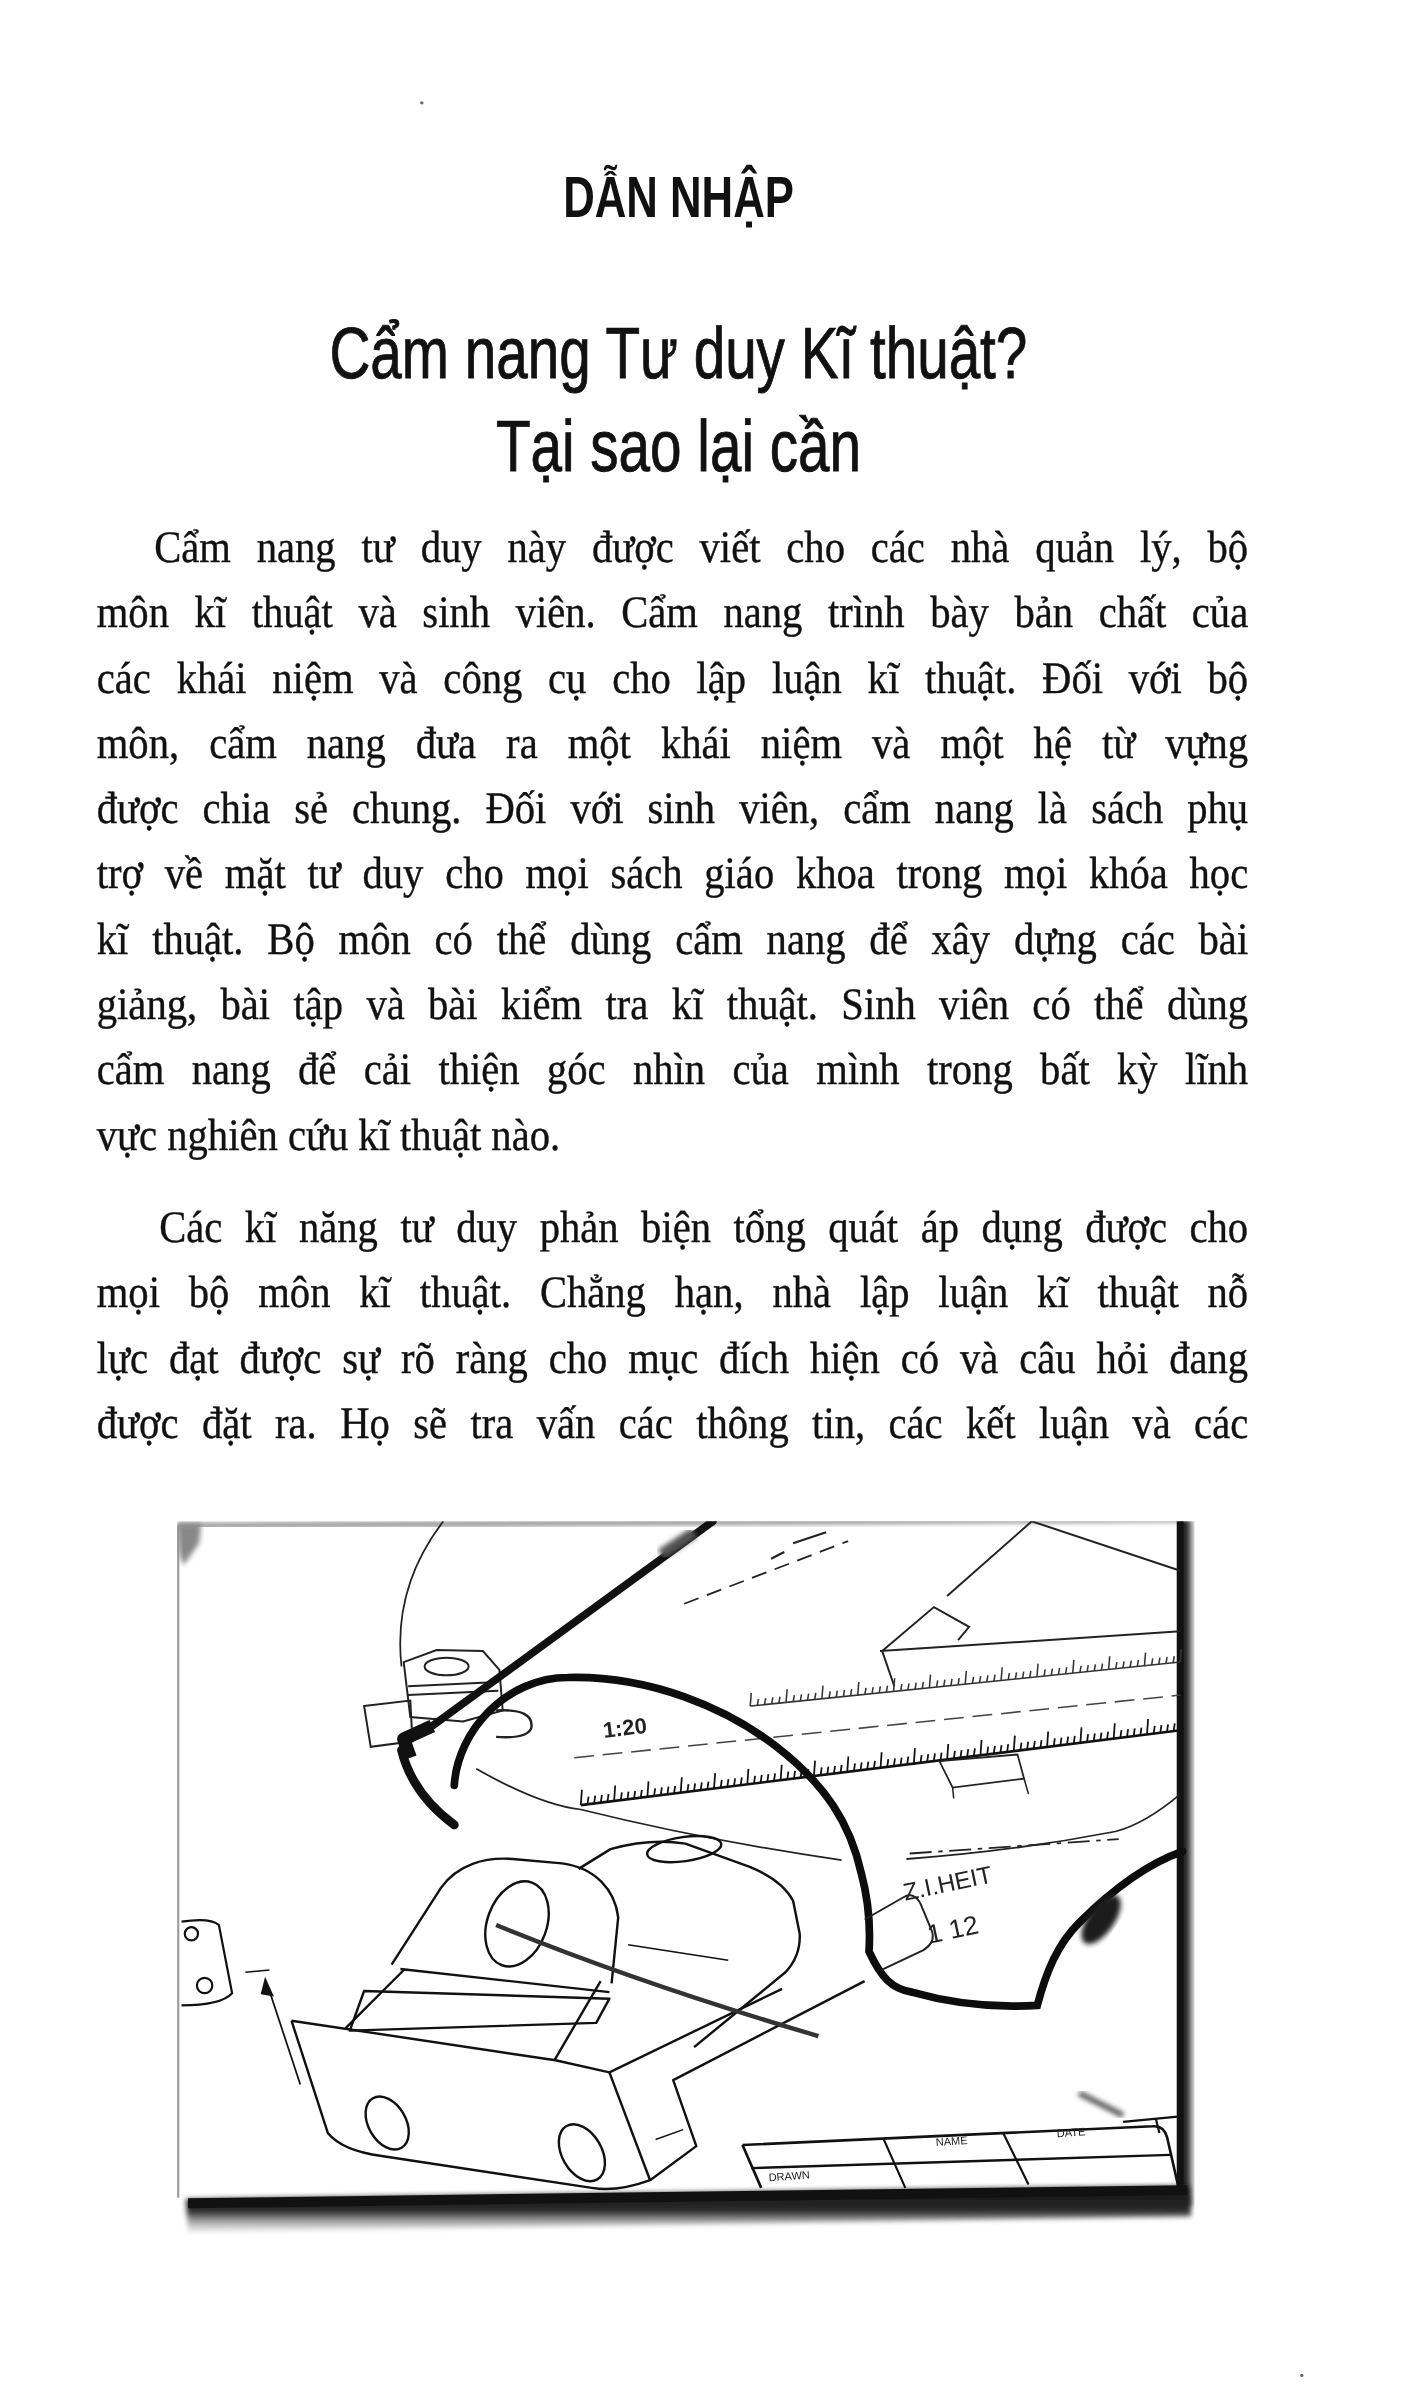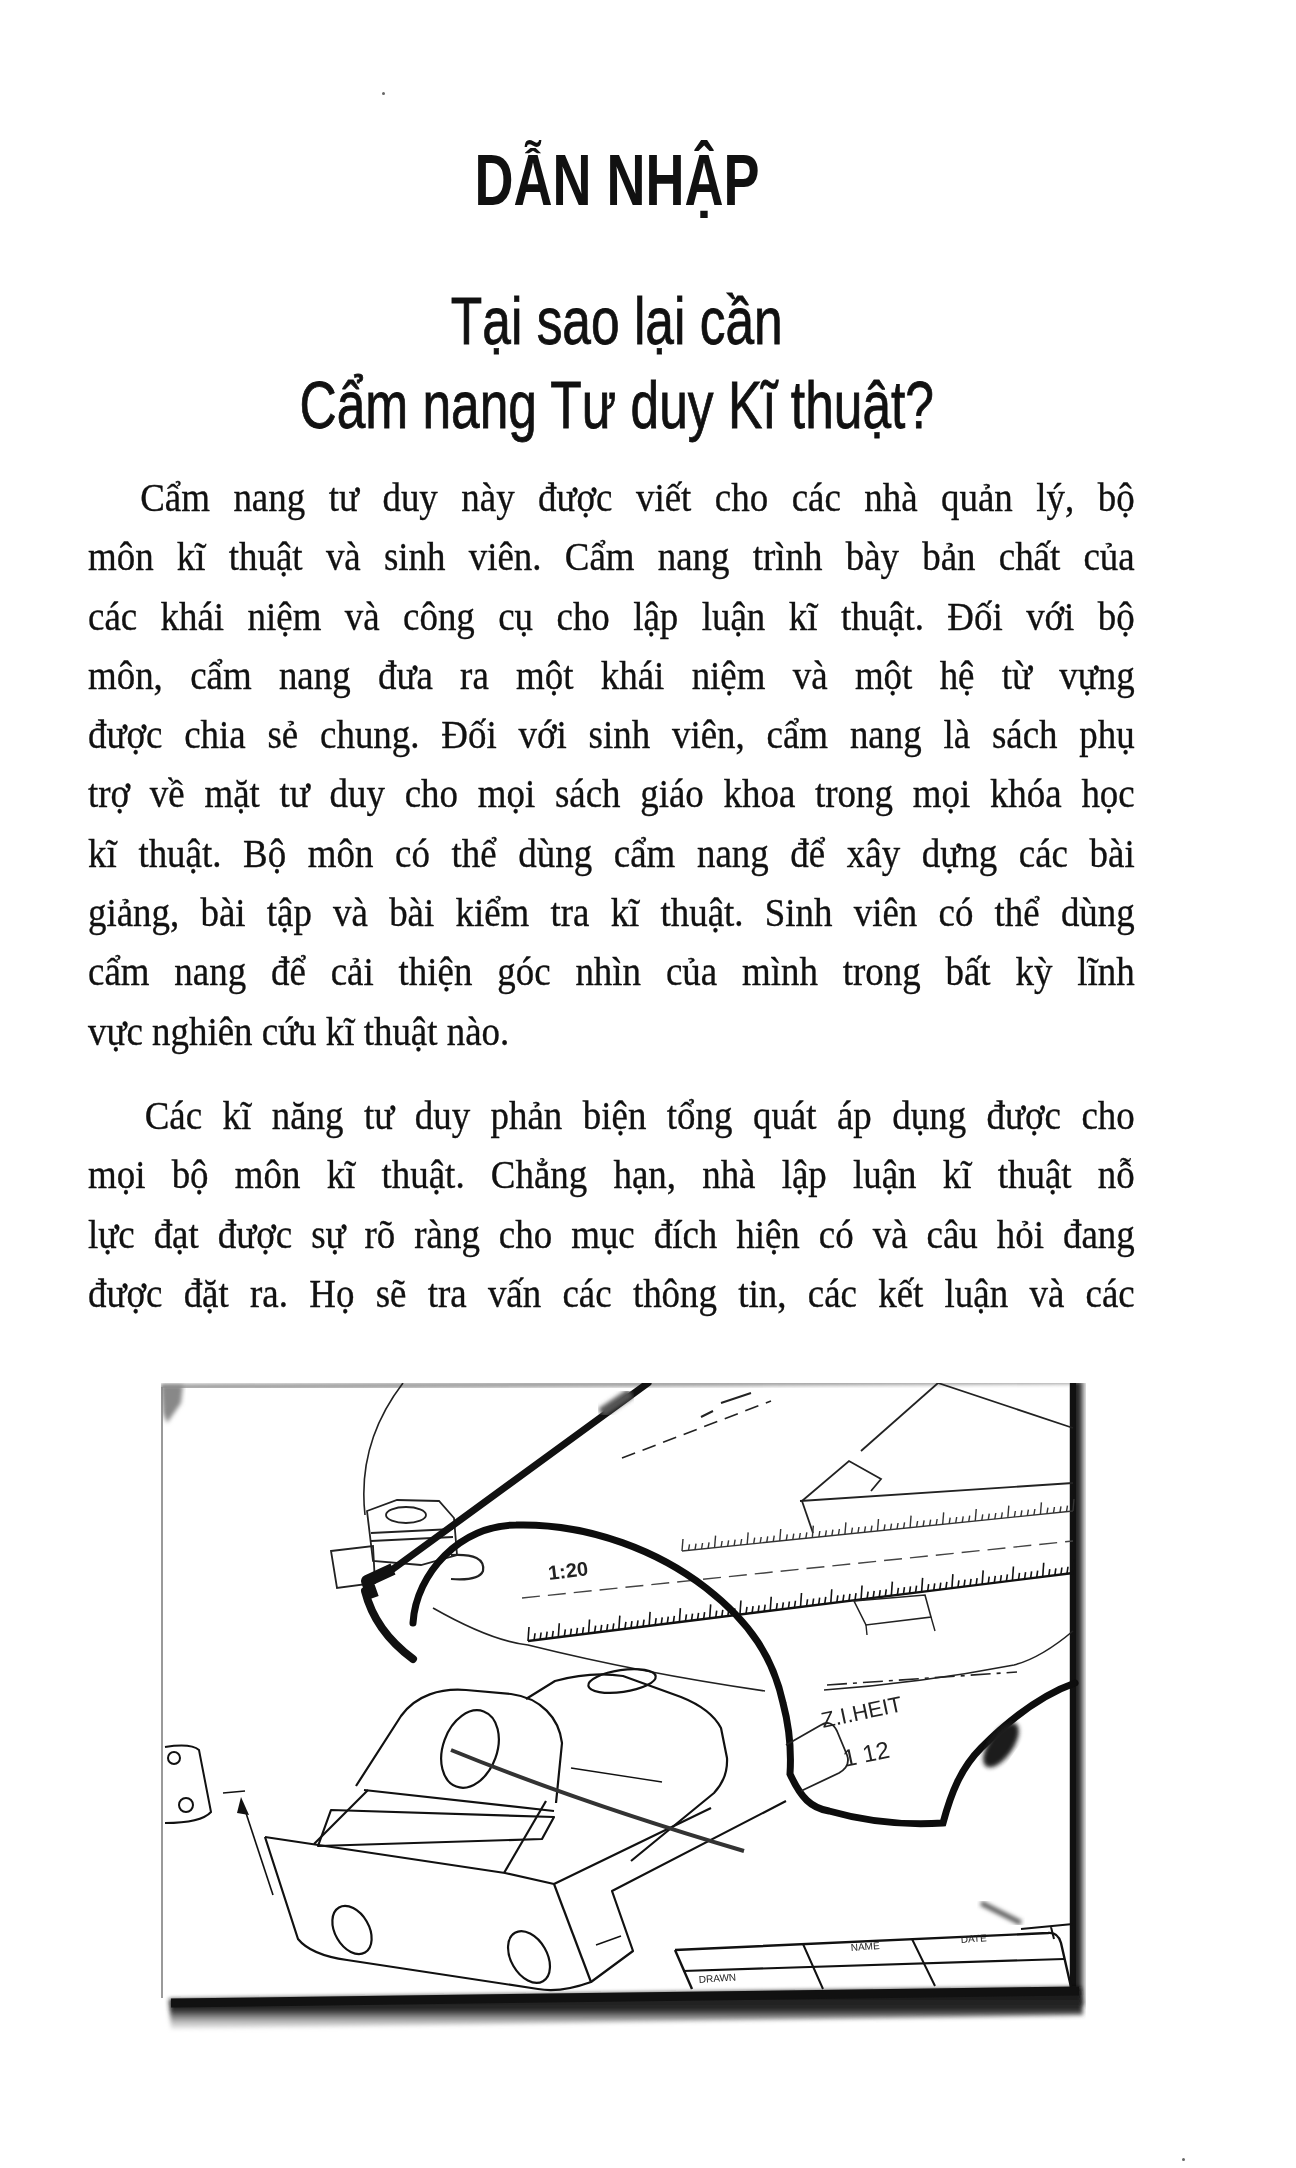--- a/index.html
+++ b/index.html
@@ -11,21 +11,21 @@
     color: #111111;
   }
   .heading {
     position: absolute;
     left: 0;
     top: 143px;
     width: 1234px;
     text-align: center;
     font-family: "Liberation Sans", sans-serif;
     font-weight: bold;
-    font-size: 72px;
+    font-size: 53px;
     line-height: 74px;
     white-space: nowrap;
   }
   .heading span {
     display: inline-block;
     transform: scaleX(0.75);
     transform-origin: center;
   }
   .subtitle {
     position: absolute;
@@ -98,24 +98,24 @@
 
 <div class="speck" style="left:382px; top:92px;"></div>
 <div class="speck" style="left:1182px; top:2158px;"></div>
 
 <div class="heading">
   <span>DẪN NHẬP</span>
 </div>
 
 <div class="subtitle">
   <div class="sub-line">
-    <span>Tại sao lại cần</span>
+    <span>Cẩm nang Tư duy Kĩ thuật?</span>
   </div>
   <div class="sub-line">
-    <span>Cẩm nang Tư duy Kĩ thuật?</span>
+    <span>Tại sao lại cần</span>
   </div>
 </div>
 
 <div class="para" id="para-1">
   <span class="line first">Cẩm nang tư duy này được viết cho các nhà quản lý, bộ</span>
   <span class="line">môn kĩ thuật và sinh viên. Cẩm nang trình bày bản chất của</span>
   <span class="line">các khái niệm và công cụ cho lập luận kĩ thuật. Đối với bộ</span>
   <span class="line">môn, cẩm nang đưa ra một khái niệm và một hệ từ vựng</span>
   <span class="line">được chia sẻ chung. Đối với sinh viên, cẩm nang là sách phụ</span>
   <span class="line">trợ về mặt tư duy cho mọi sách giáo khoa trong mọi khóa học</span>

